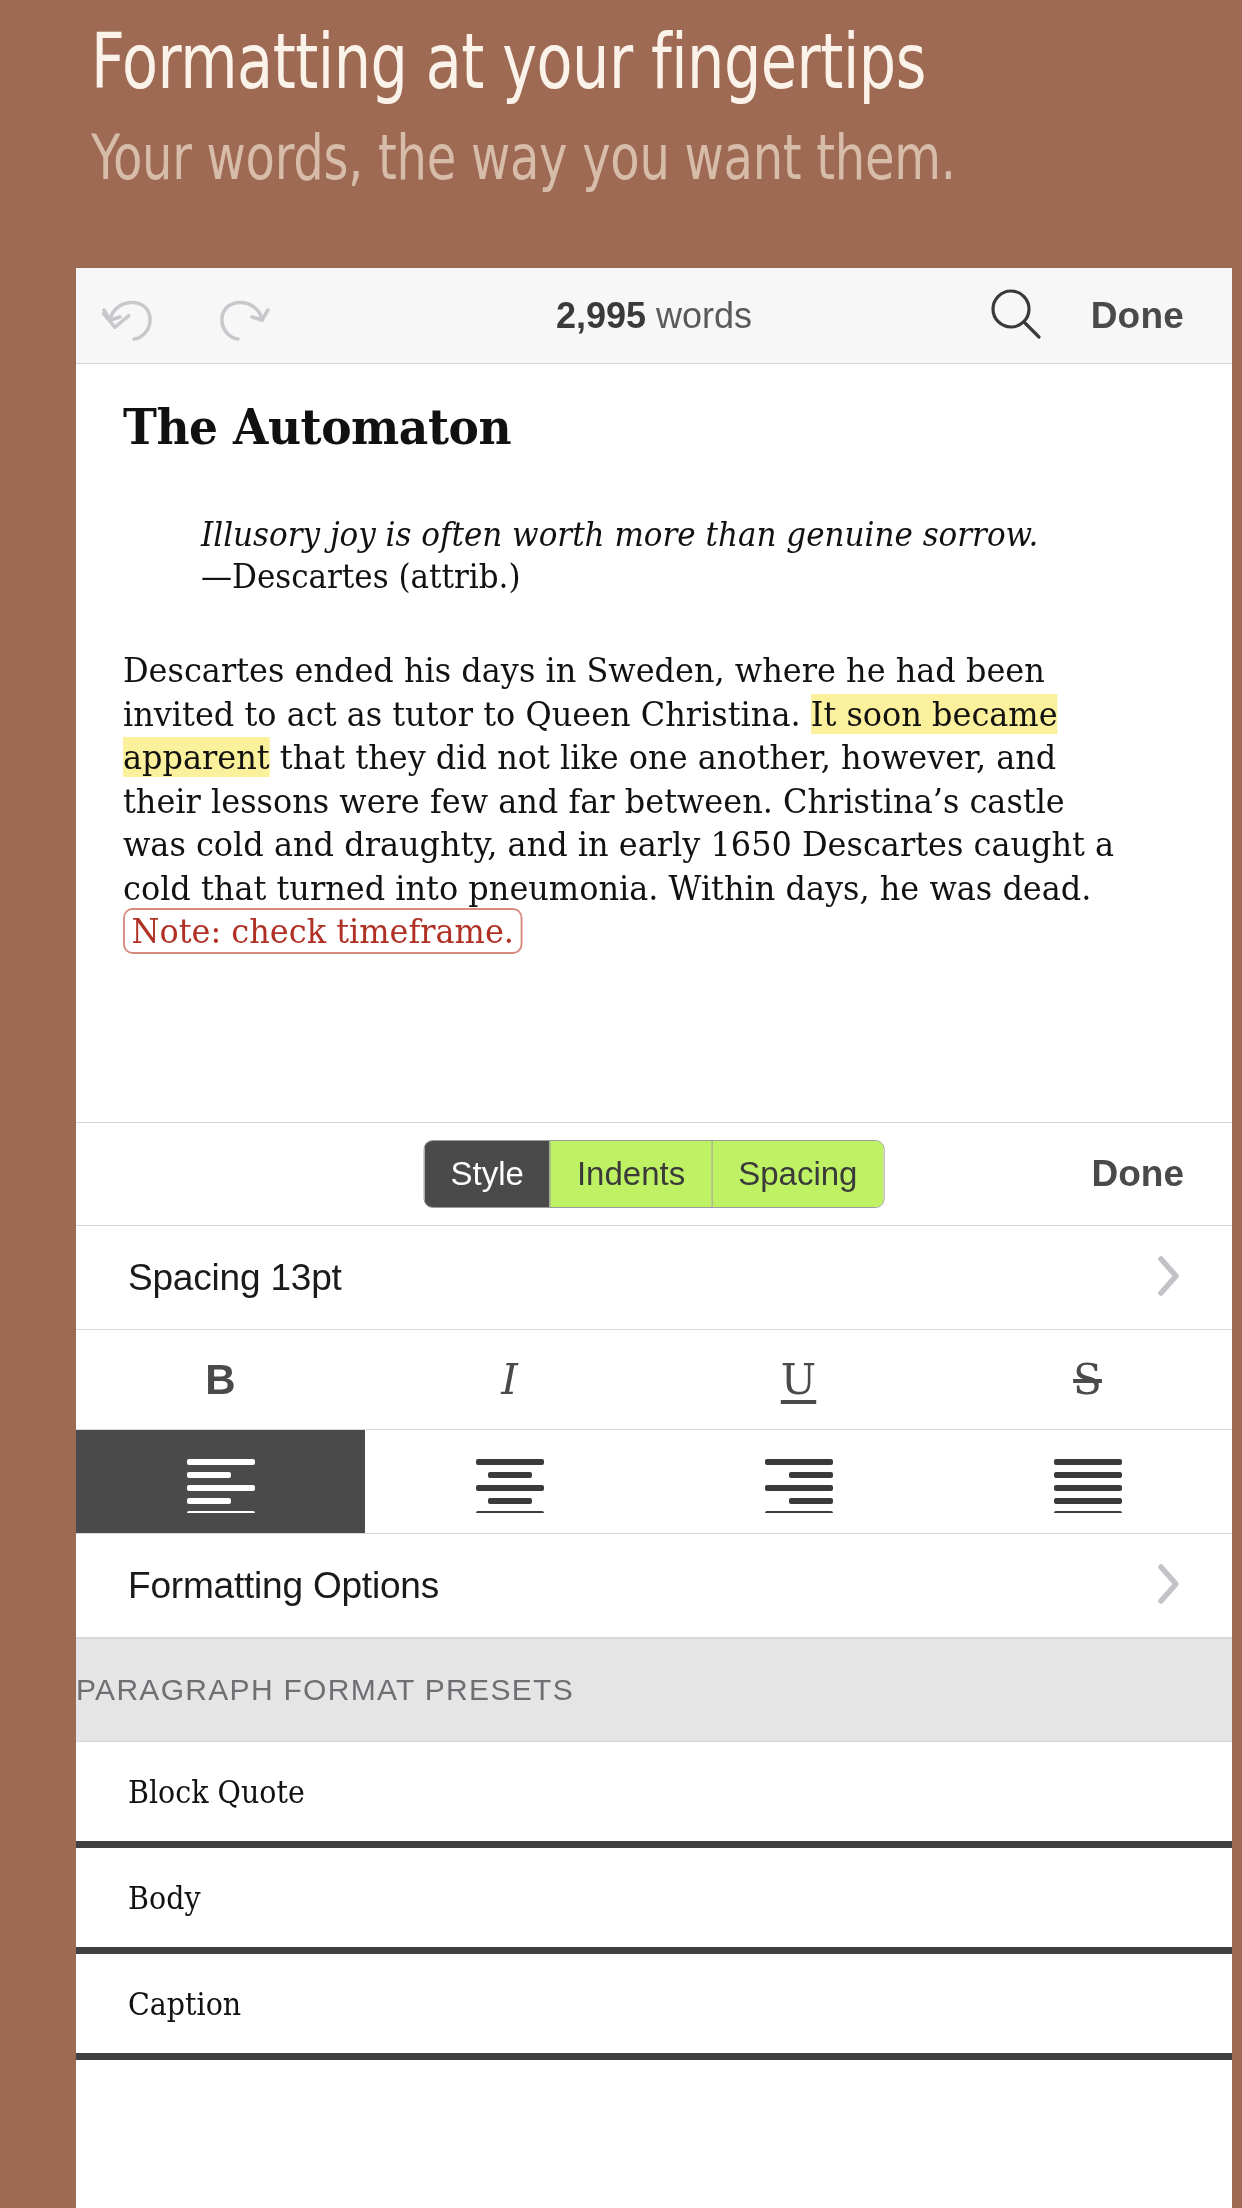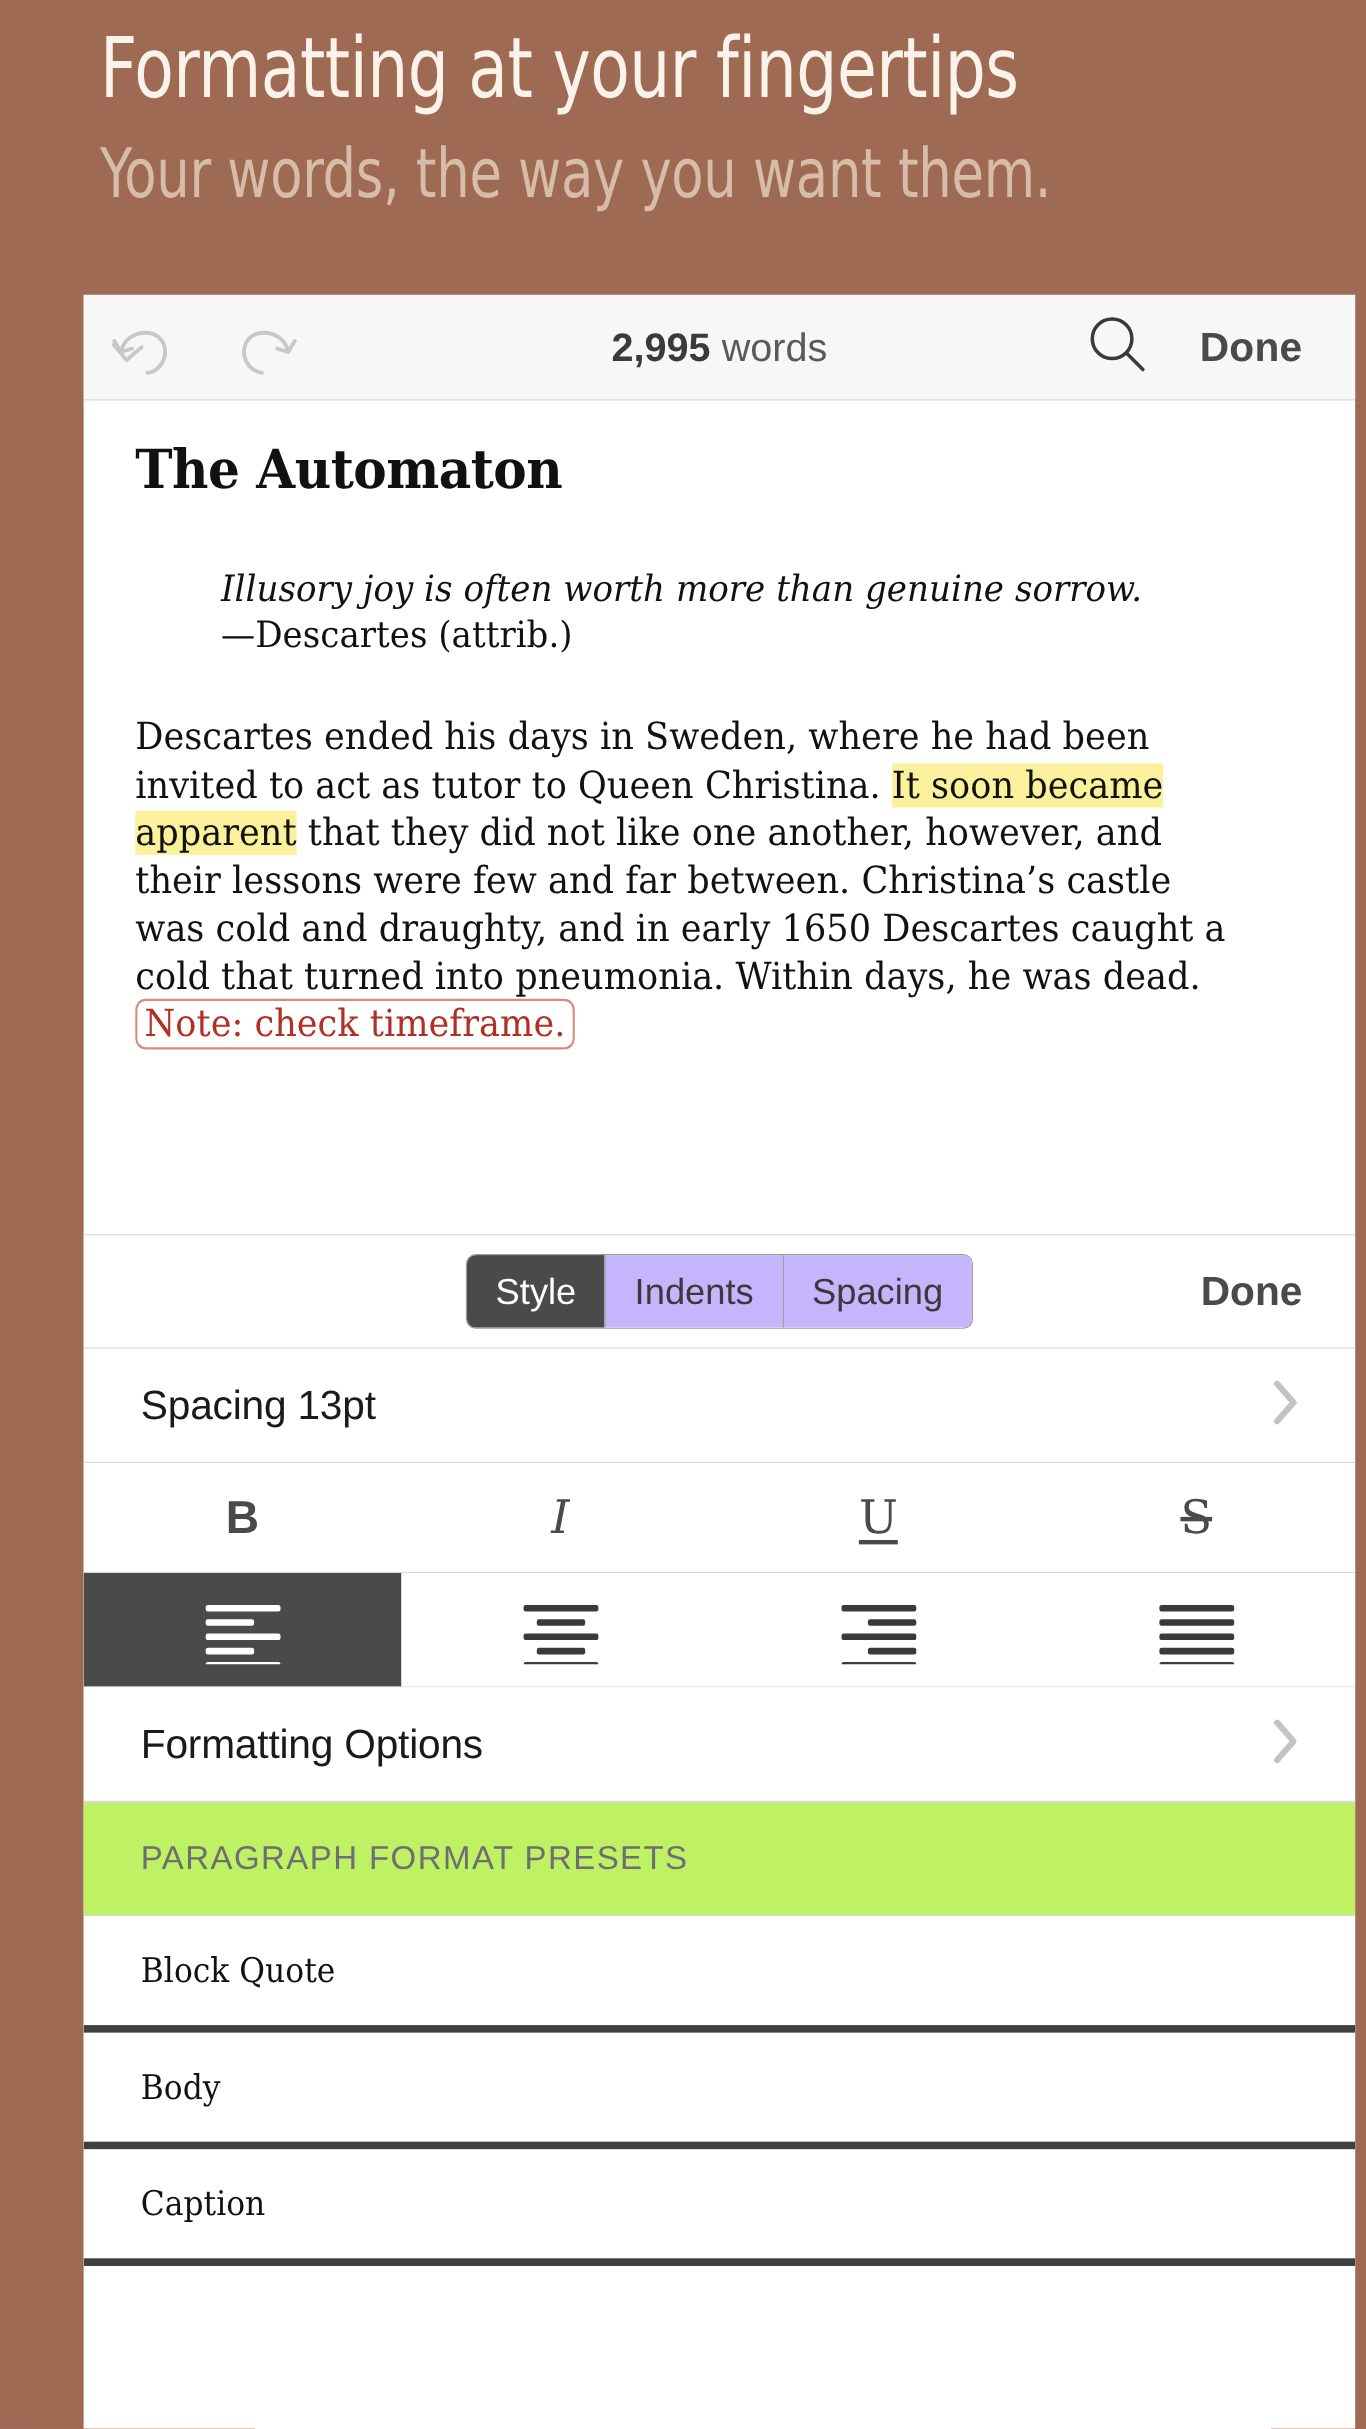--- a/index.html
+++ b/index.html
@@ -81,21 +81,21 @@
     height:104px; border-top:1px solid #D6D6D6; border-bottom:1px solid #D6D6D6;
     background:#FFF; display:flex; align-items:center; position:relative;
   }
   .segmented {
     position:absolute; left:50%; top:50%; transform:translate(-50%,-50%);
     display:flex; border-radius:9px; overflow:hidden;
     border:1px solid #9C9C9C; height:68px;justify-content:flex-end;
   }
   .seg {
     display:flex; align-items:center; justify-content:center;
-    padding:0 26px; font-size:33px; color:#3A3A3A; background:#c4b5fd;
+    padding:0 26px; font-size:33px; color:#3A3A3A; background:#bef264;
     border-left:1px solid #9C9C9C;
   }
   .seg:first-child { border-left:none; }
   .seg.active { background:#4A4A4A; color:#FFF; }
   .done-fmt {
     margin-left:auto; padding-right:48px;
     font-size:37px; font-weight:700; color:#4A4A4A;
   }
 
   
@@ -120,23 +120,23 @@
   .style-btn.u { text-decoration:underline; text-underline-offset:6px; }
   .style-btn.s { text-decoration:line-through; }
 
   
   .align-row { height:104px; display:flex; border-bottom:1px solid #D8D8D8; background:#FFF; }
   .align-btn { flex:1; display:flex; align-items:center; justify-content:center; background:#FFF; }
   .align-btn.active { background:#4A4A4A; }
 
   
   .section-hdr {
-    height:104px; background:#bef264;
+    height:104px; background:#e5e5e5;
     border-top:1px solid #D5D5DB; border-bottom:1px solid #D5D5DB;
-    display:flex; align-items:center; padding-left:52px;
+    display:flex; align-items:center; 
   }
   .section-hdr span { font-size:30px; color:#6E6E73; letter-spacing:1.3px; }
 
   
   .preset {
     height:106px; display:flex; align-items:center; padding-left:52px;
     border-bottom:7px solid #404040; background:#FFF;
   }
   .preset span {
     font-family:"DejaVu Serif","Liberation Serif", serif;

